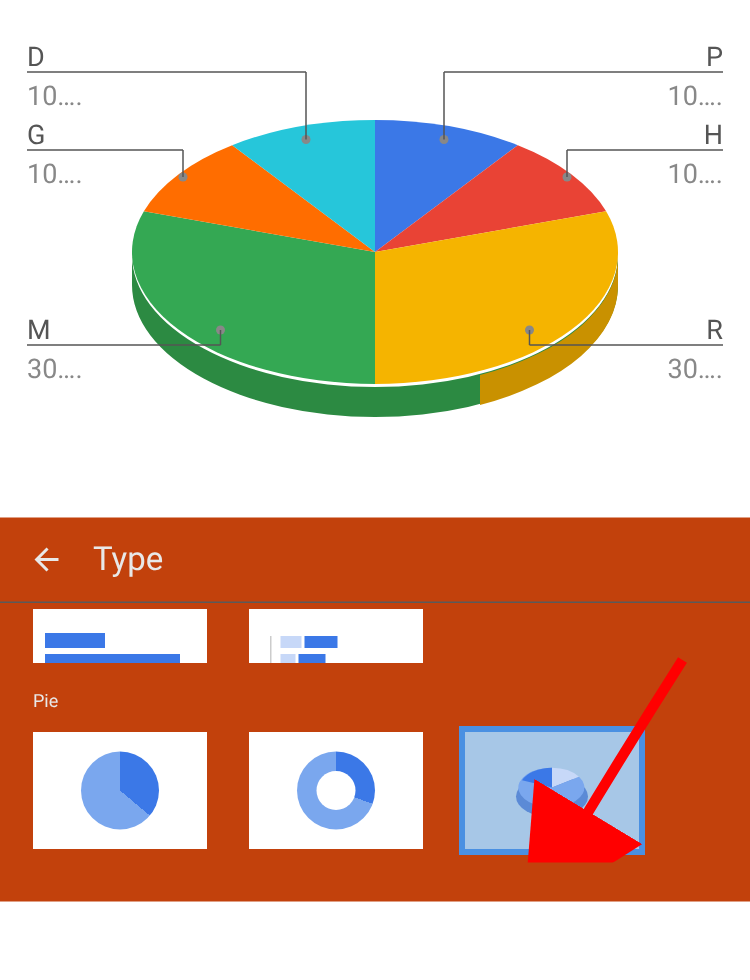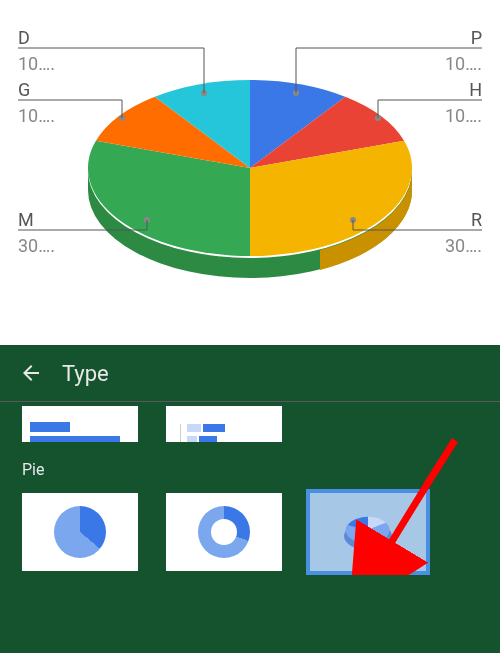--- a/index.html
+++ b/index.html
@@ -3,26 +3,26 @@
 <meta charset="utf-8">
 <style>
   html, body { margin:0; padding:0; width:500px; height:653px; font-family:-apple-system,Roboto,Arial,sans-serif; background:#fff; }
   .chart-area { position:relative; width:500px; height:345px; background:#fff; }
   .pie-svg { position:absolute; left:0; top:0; }
   .leader-line { stroke:#555; stroke-width:1; fill:none; }
   .lbl-name { font-size:18px; fill:#555; }
   .lbl-val  { font-size:18px; fill:#888; }
   .lbl-point{ fill:#888; }
 
-  .panel { position:relative; width:500px; height:308px; background:#14532d; }
+  .panel { position:relative; width:500px; height:256px; background:#c2410c; }
   .panel-header { display:flex; align-items:center; height:56px; padding:0 14px; }
   .back-btn { width:34px; height:34px; display:flex; align-items:center; justify-content:center; cursor:pointer; }
   .panel-title { color:#e8e8e8; font-size:22px; margin-left:14px; }
   .hr { height:1px; background:#5a5a5a; }
-  .sec-label { color:#e8e8e8; font-size:16px; padding:18px 22px 8px; }
+  .sec-label { color:#e8e8e8; font-size:12px; padding:18px 22px 8px; }
 
   .row { display:flex; gap:28px; padding:6px 22px 0; }
   .tile { width:116px; height:78px; background:#fff; position:relative; cursor:pointer; display:flex; align-items:center; justify-content:center; }
   .tile.cut { height:36px; overflow:hidden; }
   .tile.selected { outline:4px solid #4a90e2; outline-offset:0; background:#a7c7e7; }
 
   .bars1 { position:absolute; top:16px; left:8px; width:90px; }
   .bars1 .b { height:10px; margin-bottom:4px; }
   .b1 { width:40px; background:#3b78e7; }
   .b2 { width:90px; background:#3b78e7; }

